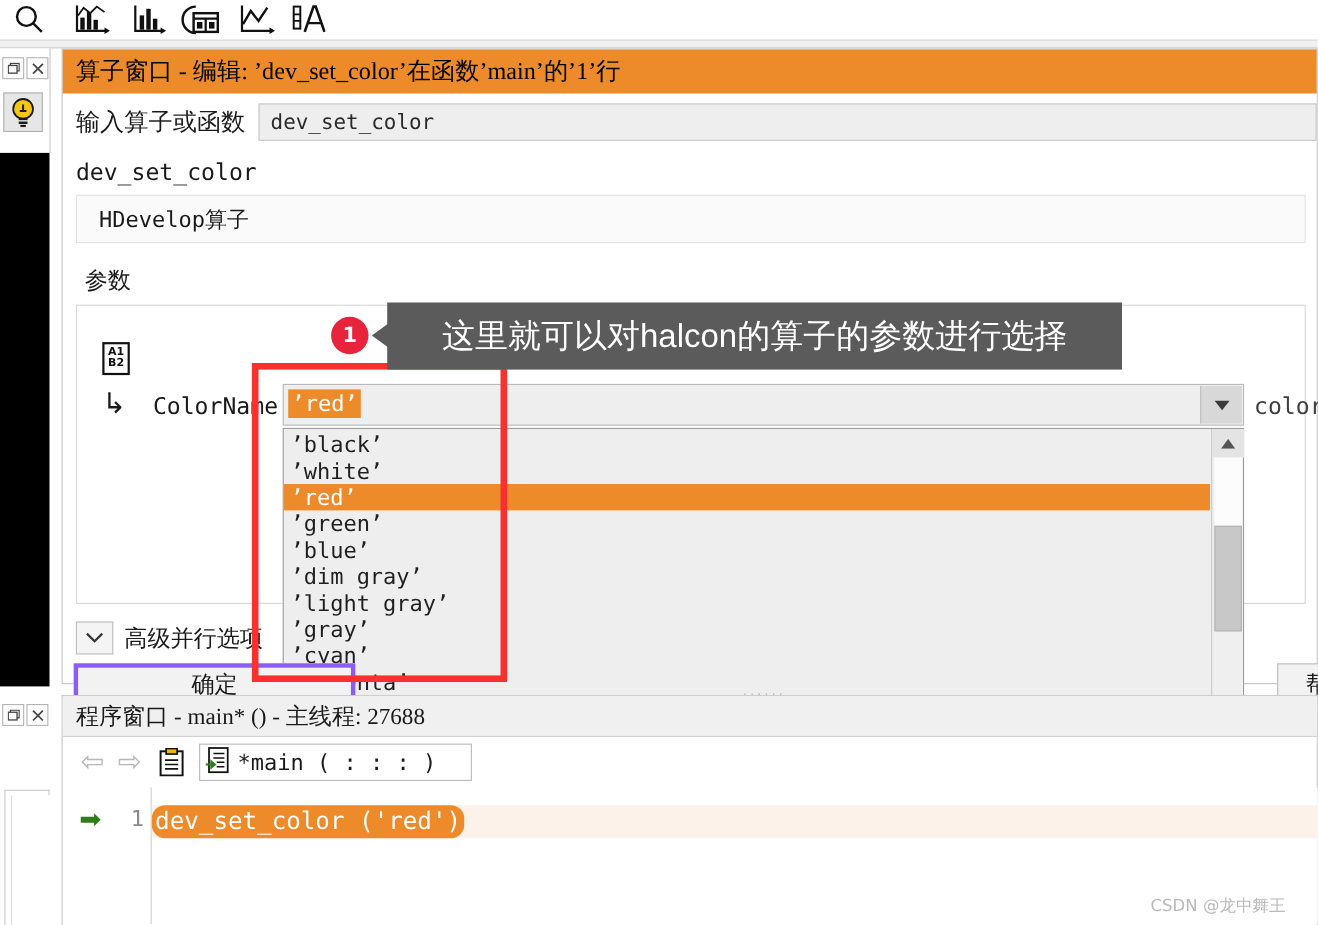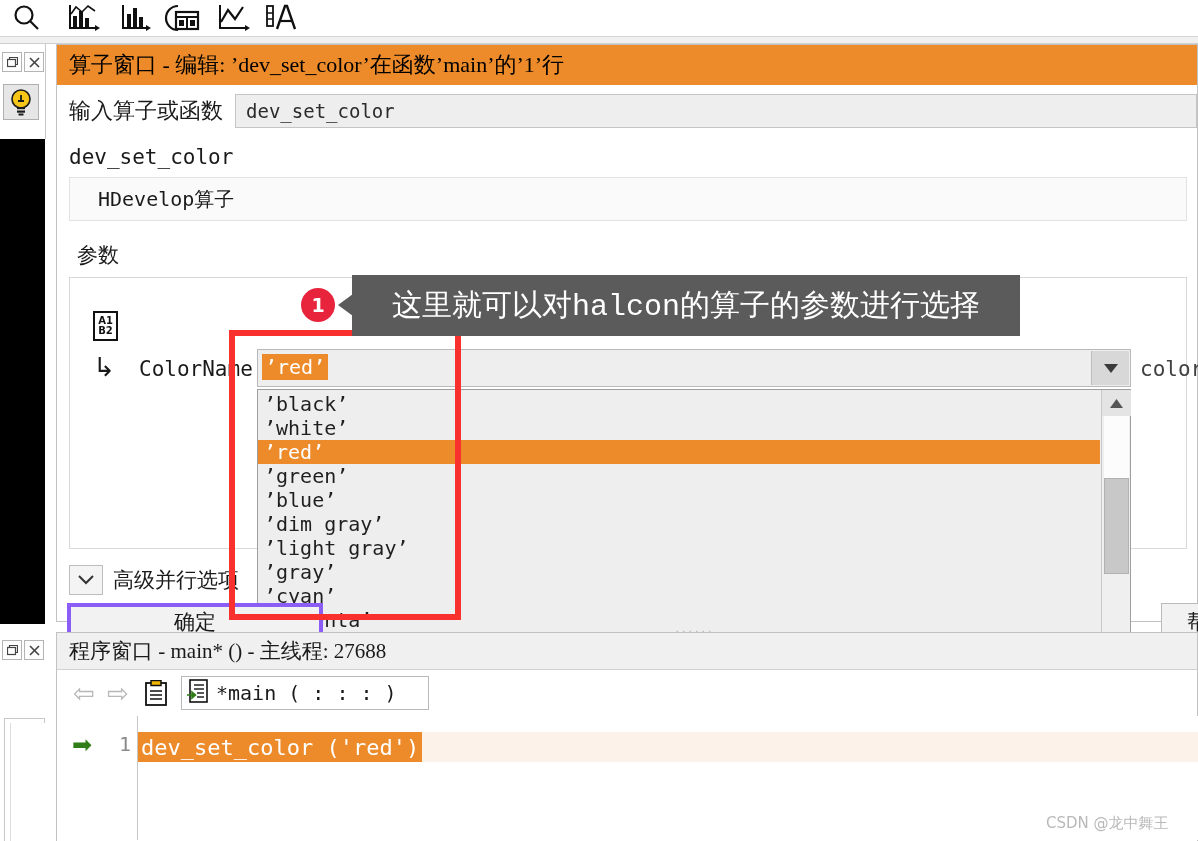--- a/index.html
+++ b/index.html
@@ -82,21 +82,21 @@
     display:flex;align-items:center;padding-left:10px;box-sizing:border-box;
   }
   #op-name{
     left:12px;top:100px;
     font-family:"DejaVu Sans Mono","Liberation Mono",monospace;
     font-size:21px;color:#1a1a1a;
   }
   #op-desc{
     left:12px;top:132px;width:1118px;height:44px;
     background:#fafafa;border:1px solid #e2e2e2;box-sizing:border-box;
-    display:flex;align-items:center;padding-left:28px;
+    display:flex;align-items:center;padding-left:20px;
     font-size:20px;color:#1a1a1a;
     font-family:"DejaVu Sans Mono","Liberation Mono",monospace;
   }
   #params-label{
     left:20px;top:196px;font-size:21px;color:#1a1a1a;
   }
   #params-box{
     left:12px;top:232px;width:1118px;height:272px;
     background:#ffffff;border:1px solid #d8d8d8;box-sizing:border-box;
   }
@@ -251,30 +251,31 @@
   }
   #code-line-bg{
     position:absolute;left:0;top:16px;width:1060px;height:30px;background:#fdf2e9;
   }
   #code-line-sel{
     position:absolute;left:0;top:16px;height:30px;
     background:#ed8b2a;color:#ffffff;
     font-family:"DejaVu Sans Mono","Liberation Mono",monospace;
     font-size:22px;display:flex;align-items:center;padding:0 3px;box-sizing:border-box;
     white-space:nowrap;
+    border-radius:12px;
   }
 
   
   #callout{
     left:352px;top:275px;width:668px;height:61px;
     background:#5b5b5b;
     display:flex;align-items:center;justify-content:center;
   }
   #callout-text{
-    font-family:Liberation Mono, monospace;
+    font-family:Liberation Sans, sans-serif;
     font-size:30px;color:#ffffff;white-space:nowrap;text-align:center;
   }
   #callout-arrow{
     left:338px;top:294px;width:0;height:0;
     border-top:11px solid transparent;border-bottom:11px solid transparent;
     border-right:15px solid #5b5b5b;
   }
   #badge{
     left:301px;top:288px;width:34px;height:34px;border-radius:50%;
     background:#e8243c;color:#ffffff;

